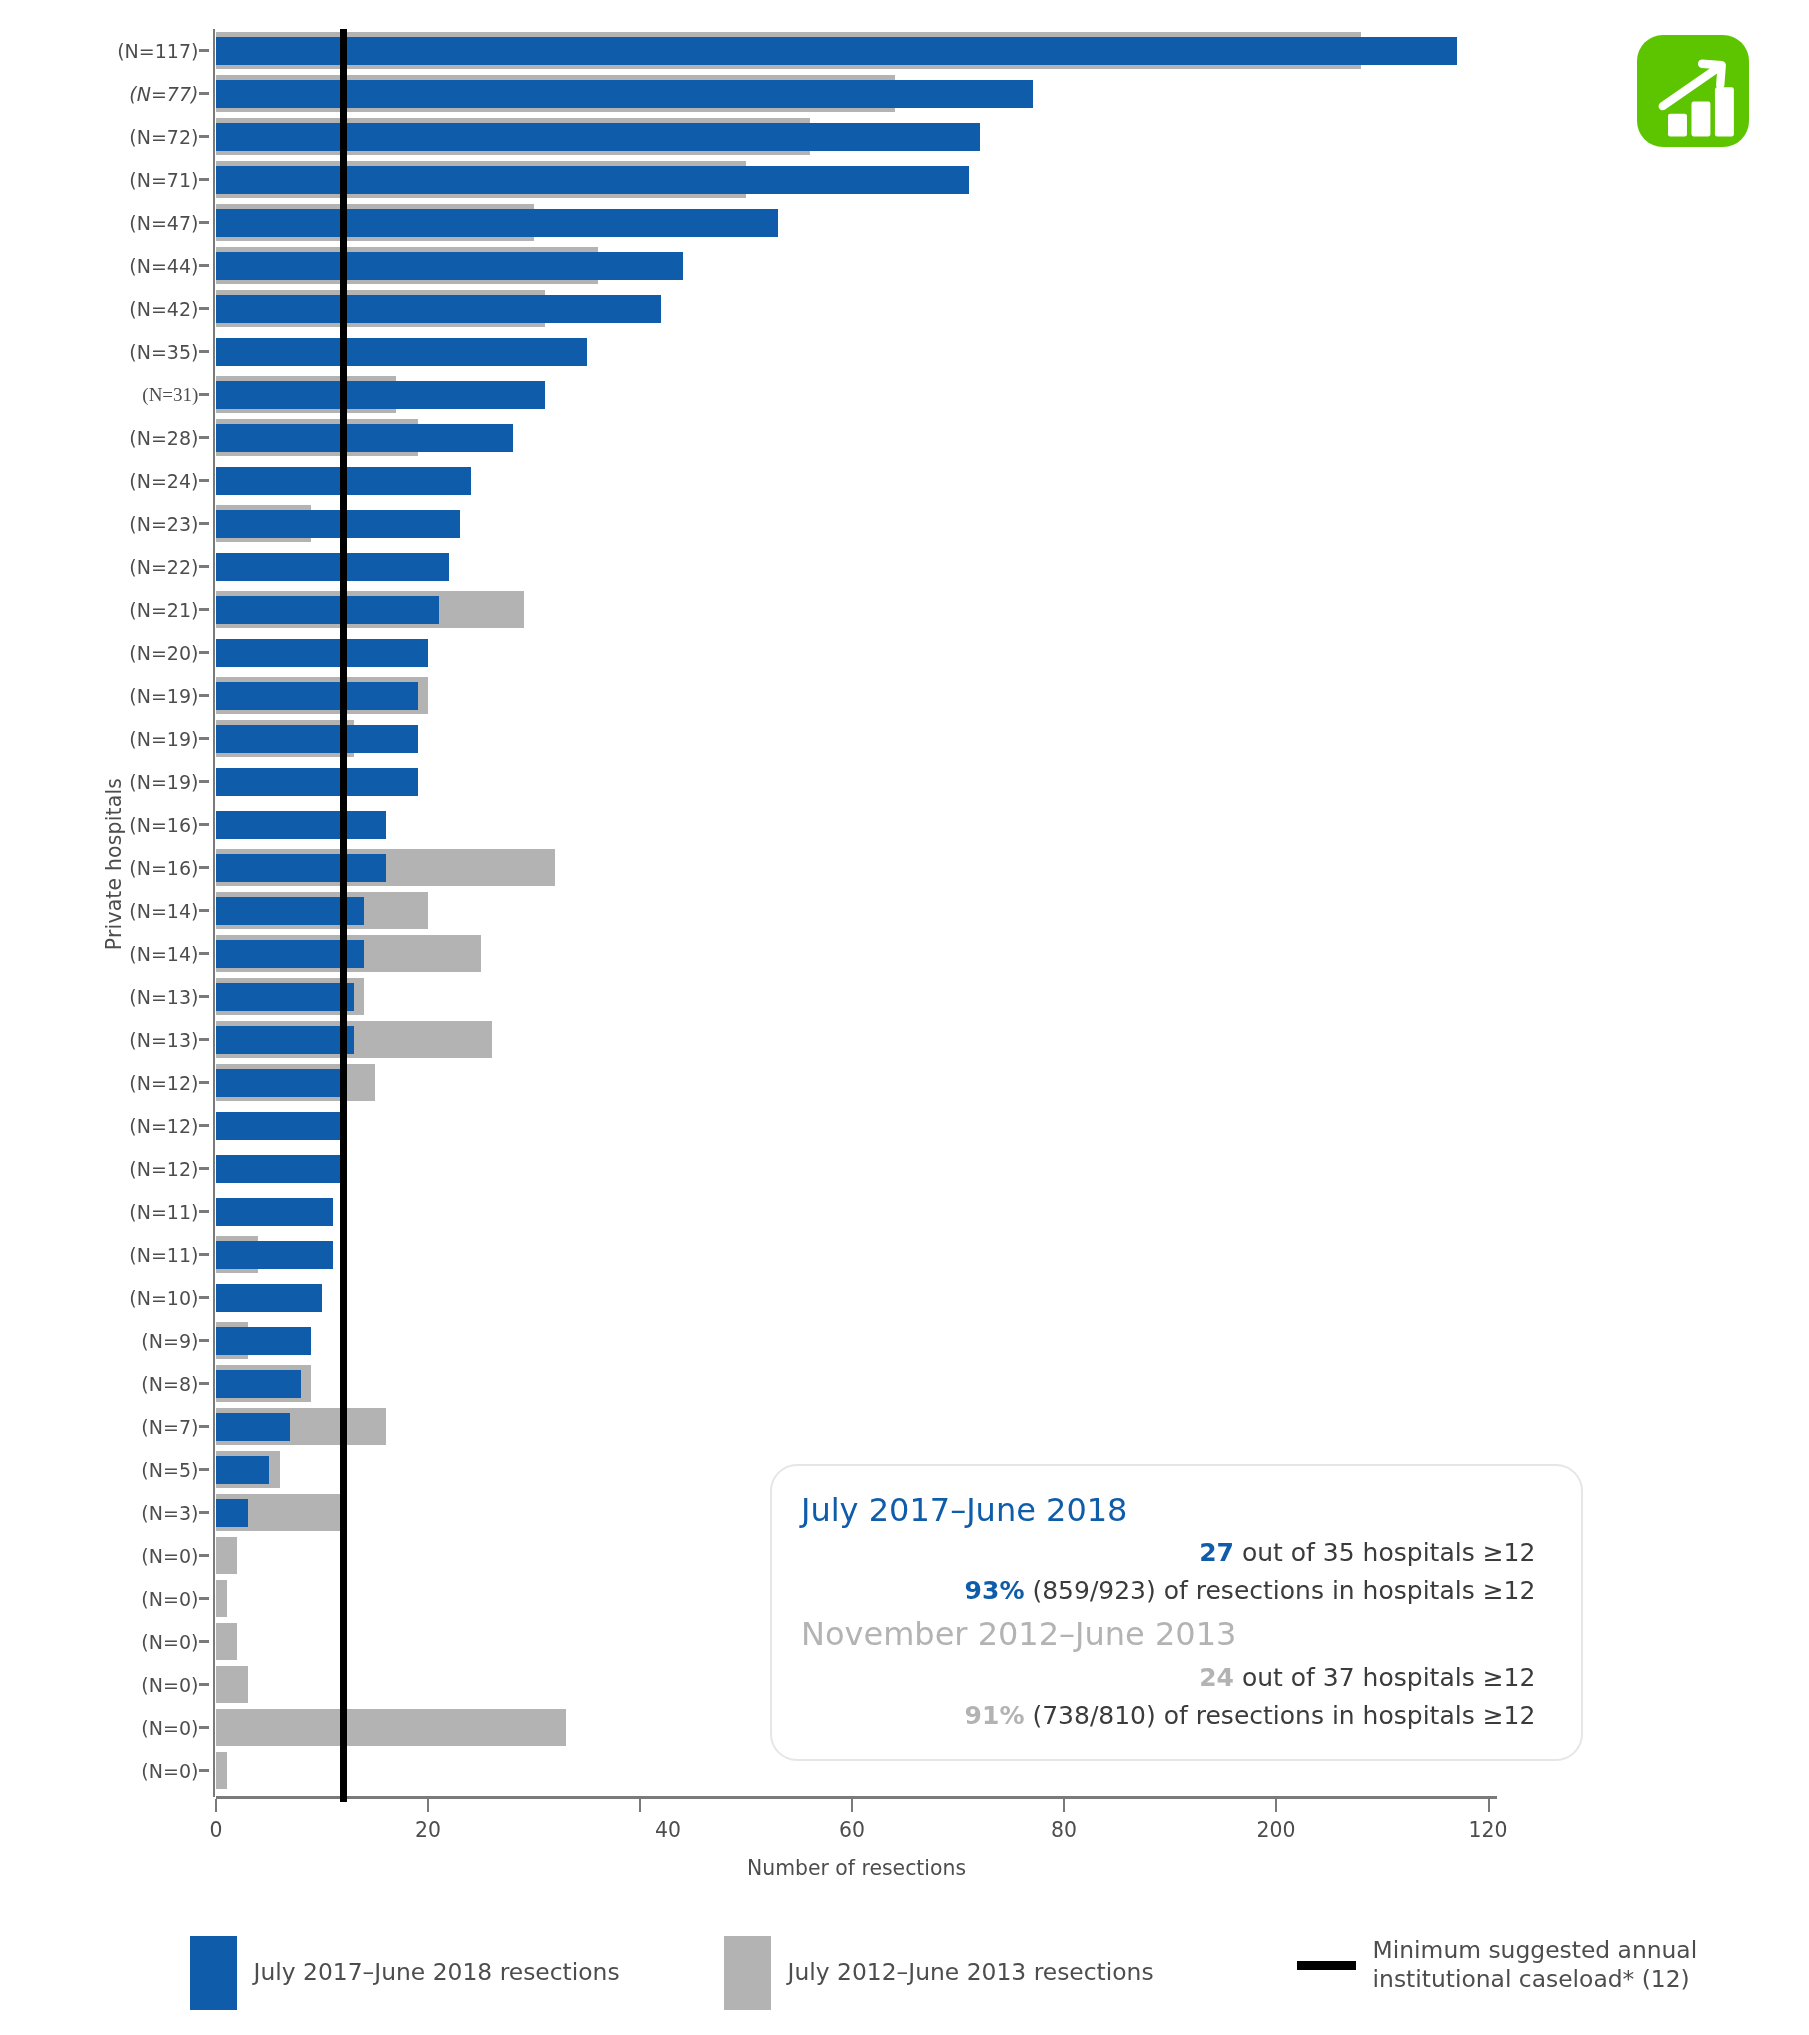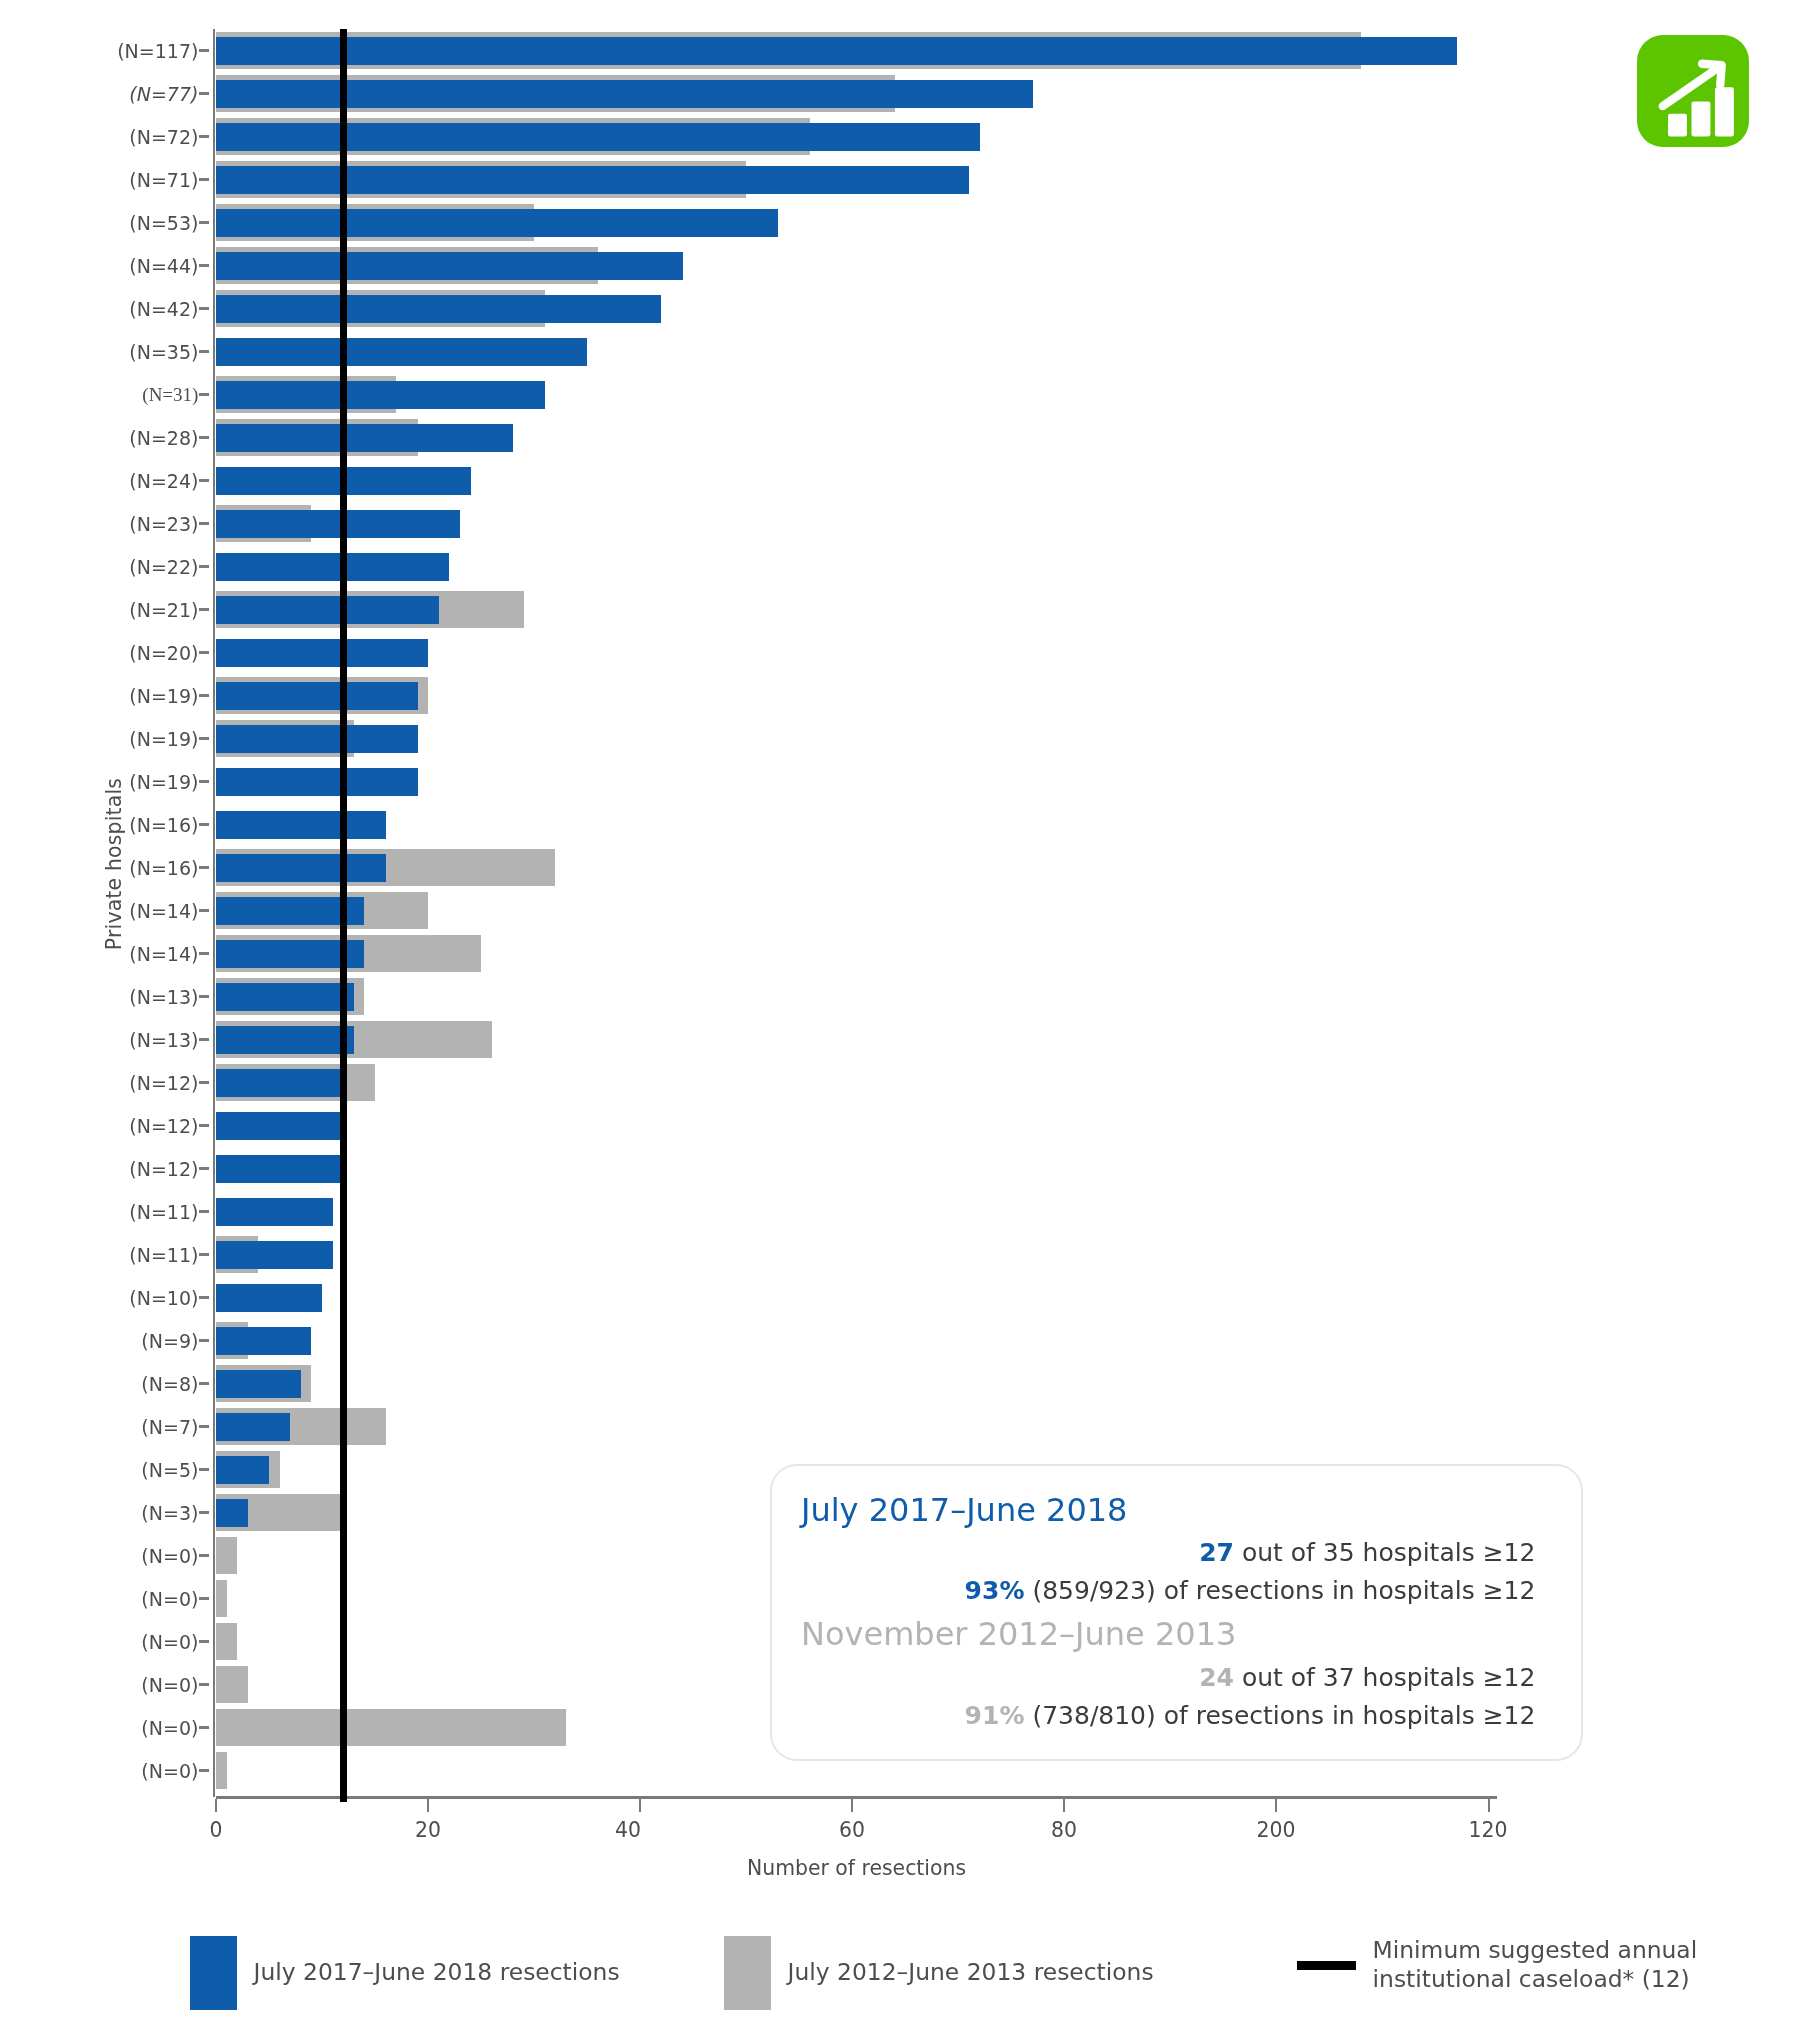--- a/index.html
+++ b/index.html
@@ -81,21 +81,21 @@
       </div>
       <div class="ytick-row" style="height: 43px;">
         <span class="lbl">(N=72)</span>
         <span class="tick"></span>
       </div>
       <div class="ytick-row" style="height: 43px;">
         <span class="lbl">(N=71)</span>
         <span class="tick"></span>
       </div>
       <div class="ytick-row" style="height: 43px;">
-        <span class="lbl">(N=53)</span>
+        <span class="lbl">(N=47)</span>
         <span class="tick"></span>
       </div>
       <div class="ytick-row" style="height: 43px;">
         <span class="lbl">(N=44)</span>
         <span class="tick"></span>
       </div>
       <div class="ytick-row" style="height: 43px;">
         <span class="lbl">(N=42)</span>
         <span class="tick"></span>
       </div>
@@ -392,21 +392,21 @@
     </div>
 
   <div id="threshold" style="left: 340px; background: rgb(0, 0, 0);"></div>
 
   <div id="xticks-holder">
       <div class="xtick" style="left: 215px;"></div>
       <div class="xticklabel" style="left: 216px;">0</div>
       <div class="xtick" style="left: 427px;"></div>
       <div class="xticklabel" style="left: 428px;">20</div>
       <div class="xtick" style="left: 639px;"></div>
-      <div class="xticklabel" style="left: 628px;">40</div>
+      <div class="xticklabel" style="left: 668px;">40</div>
       <div class="xtick" style="left: 851px;"></div>
       <div class="xticklabel" style="left: 852px;">60</div>
       <div class="xtick" style="left: 1063px;"></div>
       <div class="xticklabel" style="left: 1064px;">80</div>
       <div class="xtick" style="left: 1275px;"></div>
       <div class="xticklabel" style="left: 1276px;">200</div>
       <div class="xtick" style="left: 1488px;"></div>
       <div class="xticklabel" style="left: 1488px;">120</div>
     </div>
   <div id="xlabel">Number of resections</div>

